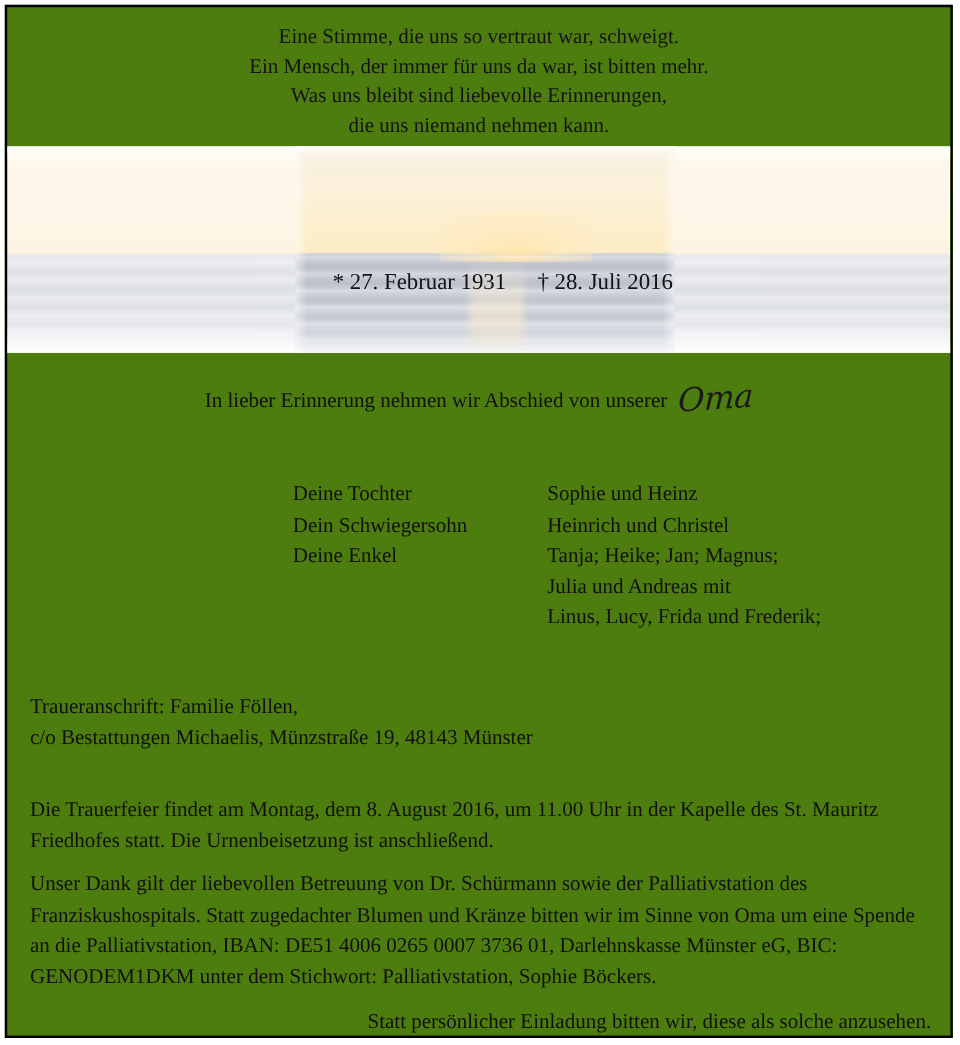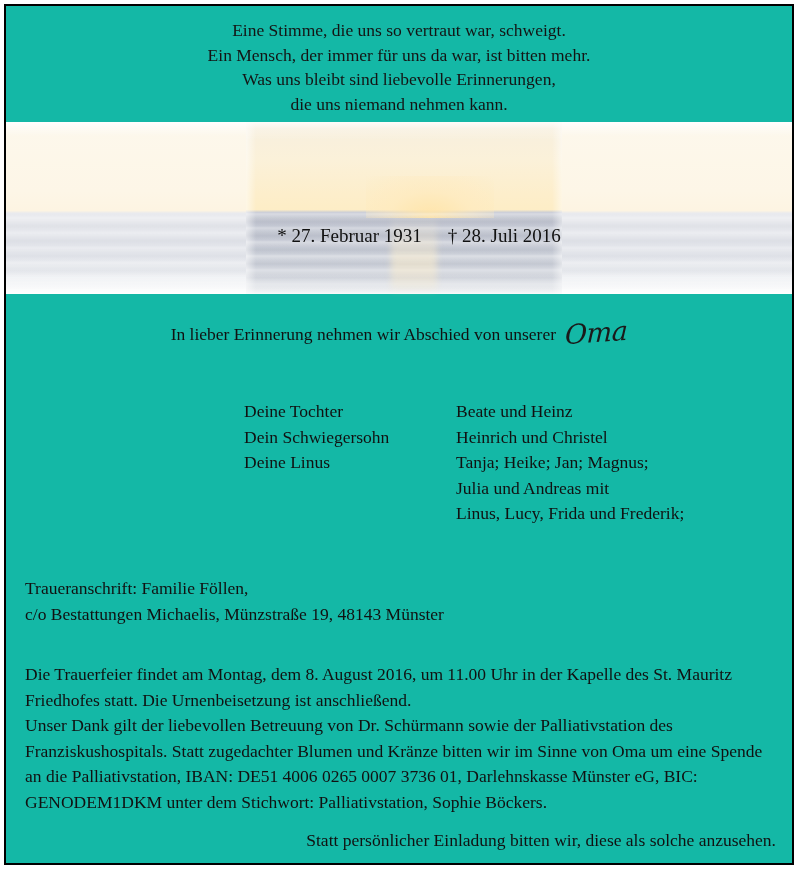--- a/index.html
+++ b/index.html
@@ -16,21 +16,21 @@
   }
 
   #page {
     position: absolute;
     left: 4px;
     top: 4px;
     width: 790px;
     height: 861px;
     box-sizing: border-box;
     border: 2px solid #000000;
-    background: #14b8a6;
+    background: #4d7c0f;
     overflow: hidden;
   }
 
   
   .poem {
     margin: 0;
     padding-top: 12px;
     text-align: center;
     font-size: 17.5px;
     line-height: 24.5px;
@@ -243,21 +243,21 @@
   
   .blocks {
     position: absolute;
     left: 19px;
     right: 16px;
     top: 656px;
     font-size: 17.5px;
     line-height: 25.5px;
   }
   .blocks p { margin: 0; text-align: left; }
-  .blocks .ceremony { }
+  .blocks .ceremony { margin-bottom: 11px; }
   .blocks .thanks { margin-bottom: 13px; }
   .blocks .closing { text-align: right; }
 </style>
 </head>
 <body>
 
 <div id="page">
 
   <div class="poem">
     <span class="line">Eine Stimme, die uns so vertraut war, schweigt.</span>
@@ -278,28 +278,28 @@
     </div>
 
     <div class="dates"><span>* 27. Februar 1931</span><span class="gap"></span><span>† 28. Juli 2016</span></div>
   </div>
 
   <div class="farewell"><span>In lieber Erinnerung nehmen wir Abschied von unserer</span><span class="hand">Oma</span></div>
 
   <div class="family">
     <div class="row">
       <div class="rel">Deine Tochter</div>
-      <div class="names">Beate und Heinz</div>
+      <div class="names">Sophie und Heinz</div>
     </div>
     <div class="row">
       <div class="rel">Dein Schwiegersohn</div>
       <div class="names">Heinrich und Christel</div>
     </div>
     <div class="row">
-      <div class="rel">Deine Linus</div>
+      <div class="rel">Deine Enkel</div>
       <div class="names">Tanja; Heike; Jan; Magnus;</div>
     </div>
     <div class="row">
       <div class="rel"></div>
       <div class="names">Julia und Andreas mit</div>
     </div>
     <div class="row">
       <div class="rel"></div>
       <div class="names">Linus, Lucy, Frida und Frederik;</div>
     </div>

